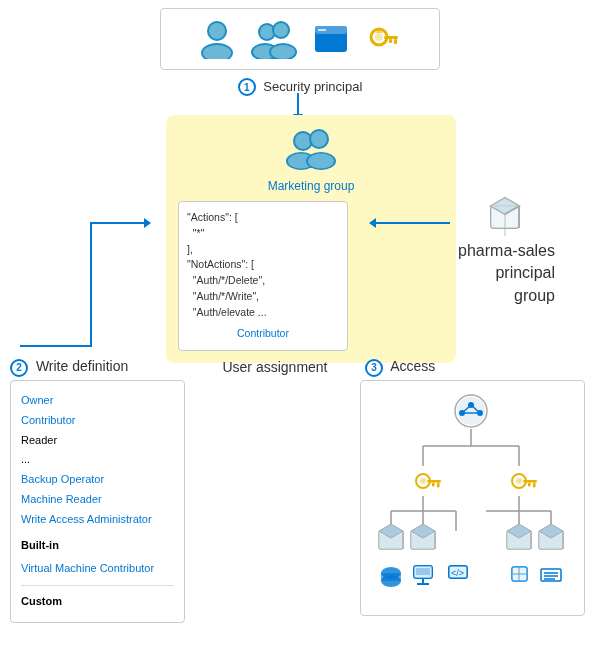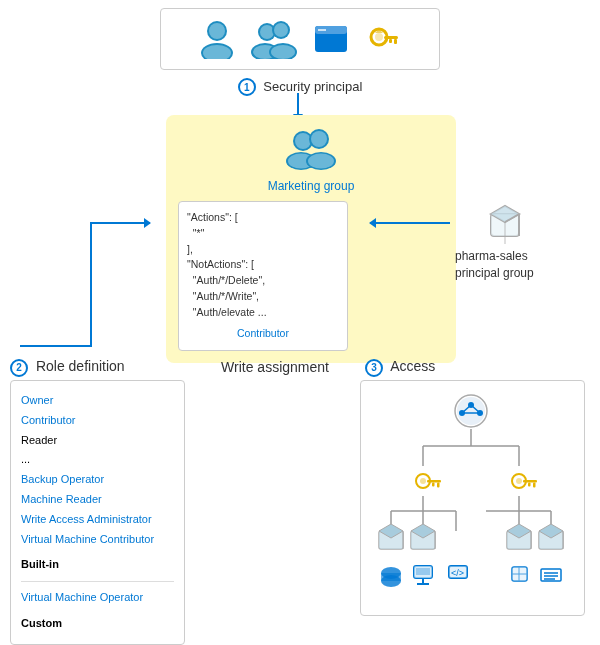--- a/index.html
+++ b/index.html
@@ -105,25 +105,25 @@
       padding: 8px;
       margin-top: 8px;
       font-size: 10.5px;
       color: #333;
       line-height: 1.5;
       width: 170px;
     }
 
     .pharma-sales-box {
       position: absolute;
-      top: 200px;
+      top: 192px;
       left: 455px;
       width: 100px;
-      text-align: left;
-      font-size: 12px;
+      text-align: right;
+      font-size: 16px;
       color: #333;
       line-height: 1.4;
     }
 
     
     .arrow-left {
       position: absolute;
       top: 222px;
       left: 370px;
       width: 80px;
@@ -331,43 +331,42 @@
 
   <div class="arrow-right-blue"></div>
 
   <div style="position:absolute; top:222px; left:90px; width:2px; height:125px; background:#0078d4;"></div>
 
   <div style="position:absolute; top:345px; left:20px; width:72px; height:2px; background:#0078d4;"></div>
 
   <div class="labels-row">
     <div class="label-role-def">
       <span class="circle-number">2</span>
-      <span>Role definition</span>
+      <span>Write definition</span>
     </div>
     <div class="label-role-assign">
-      <span>Write assignment</span>
+      <span>User assignment</span>
     </div>
     <div class="label-scope">
       <span class="circle-number">3</span>
       <span>Access</span>
     </div>
   </div>
 
   <div class="role-def-panel">
     <div style="color:#0078d4; cursor:pointer;">Owner</div>
     <div style="color:#0078d4; cursor:pointer;">Contributor</div>
     <div>Reader</div>
     <div>...</div>
     <div style="color:#0078d4; cursor:pointer;">Backup Operator</div>
     <div style="color:#0078d4; cursor:pointer;">Machine Reader</div>
     <div style="color:#0078d4; cursor:pointer;">Write Access Administrator</div>
+    <div style="font-weight:bold; margin-top:6px; margin-bottom:4px;">Built-in</div>
     <div style="color:#0078d4; cursor:pointer;">Virtual Machine Contributor</div>
-    <div style="font-weight:bold; margin-top:6px; margin-bottom:4px;">Built-in</div>
     <hr class="role-def-divider">
-    <div style="color:#0078d4; cursor:pointer;">Virtual Machine Operator</div>
     <div style="font-weight:bold; margin-top:6px;">Custom</div>
   </div>
 
   <div class="scope-panel">
     
     <svg width="200" height="210" viewBox="0 0 200 210">
 
       <line x1="100" y1="38" x2="100" y2="55" stroke="#999" stroke-width="1.5"></line>
 
       <line x1="52" y1="55" x2="148" y2="55" stroke="#999" stroke-width="1.5"></line>

